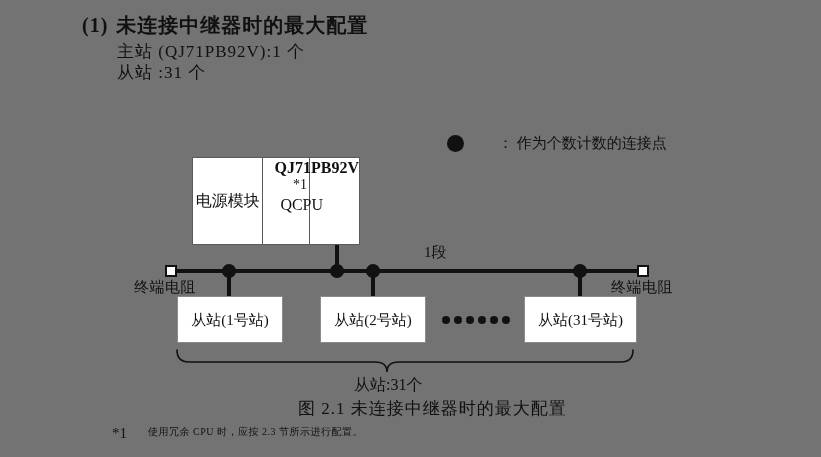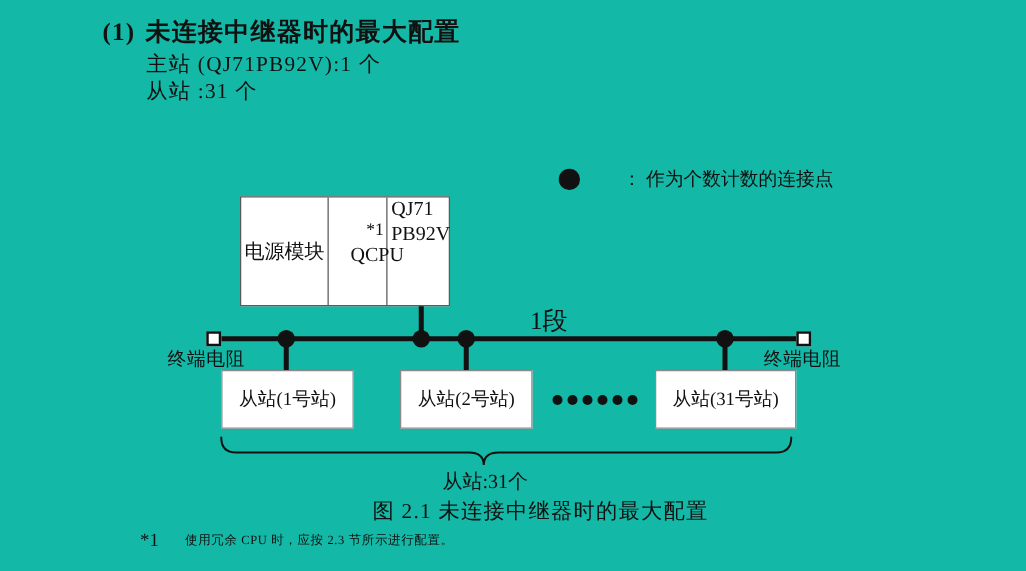--- a/index.html
+++ b/index.html
@@ -1,19 +1,19 @@
 <!DOCTYPE html>
 <html><head>
 <meta charset="utf-8">
 <style>
   html,body{margin:0;padding:0;background:#ffffff;}
   .page{
     position:relative;
     width:821px;height:457px;
-    background:#14b8a6;
+    background:#737373;
     font-family:"Liberation Serif","DejaVu Serif",serif;
     color:#111111;
     overflow:hidden;
   }
   .abs{position:absolute;white-space:nowrap;}
 
   
   .heading{left:82px;top:12px;font-size:20px;font-weight:bold;letter-spacing:1px;}
   .heading .num{margin-right:8px;}
   .hline{font-size:17px;letter-spacing:1px;}
@@ -24,29 +24,29 @@
   .master-label{left:197px;top:131px;font-size:15px;letter-spacing:0.5px;}
   .master-box{
     left:192px;top:157px;width:168px;height:88px;
     border:1px solid #5a5a5a;display:flex;background:#ffffff;box-sizing:border-box;
   }
   .mcell{box-sizing:border-box;position:relative;font-size:16px;}
   .mcell.c1{width:71px;border-right:1px solid #5a5a5a;display:flex;align-items:center;justify-content:center;font-family:Liberation Serif, serif;}
   .mcell.c2{width:47px;border-right:1px solid #5a5a5a;}
   .mcell.c2 .note{position:absolute;top:19px;right:2px;font-size:14px;}
   .mcell.c2 .cpu{position:absolute;top:38px;left:17px;}
-  .mcell.c3{width:49px;display:flex;flex-direction:column;justify-content:flex-start;padding-left:3px;line-height:20px;}
+  .mcell.c3{width:49px;display:flex;flex-direction:row;justify-content:flex-end;padding-left:3px;line-height:20px;font-weight:bold;}
 
   
   .legend{left:447px;top:134px;display:flex;align-items:center;font-size:15px;gap:28px;}
   .legend-dot{width:17px;height:17px;border-radius:50%;background:#111;display:inline-block;margin-right:6px;}
 
   
   .bus-line{left:177px;top:269px;width:460px;height:4px;background:#111;}
-  .seg-label{left:424px;top:243px;font-size:20px;}
+  .seg-label{left:424px;top:243px;font-size:15px;}
   .term-sq{width:12px;height:12px;background:#fff;border:2px solid #111;box-sizing:border-box;}
   .term-sq.l{left:165px;top:265px;}
   .term-sq.r{left:637px;top:265px;}
   .term-label{font-size:15px;letter-spacing:0.5px;}
   .term-label.l{left:134px;top:278px;}
   .term-label.r{left:611px;top:278px;}
 
   .vline{width:4px;background:#111;}
   .vline.master{left:335px;top:245px;height:26px;}
   .vline.s1{left:227px;top:271px;height:26px;}

